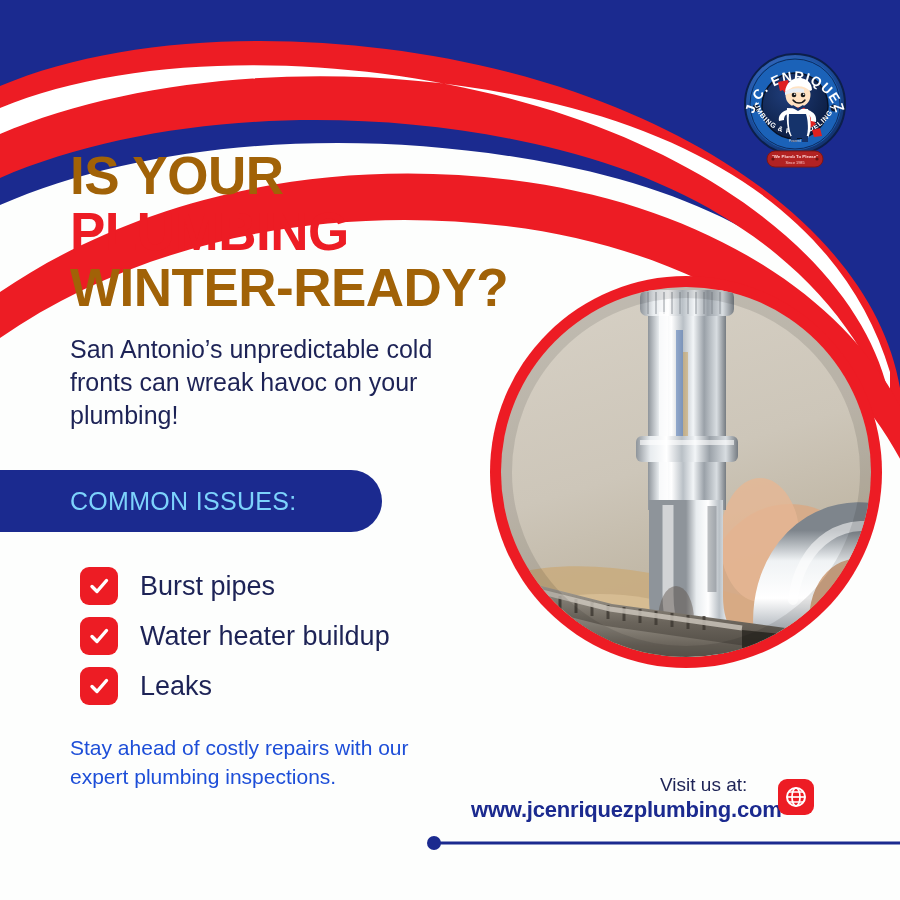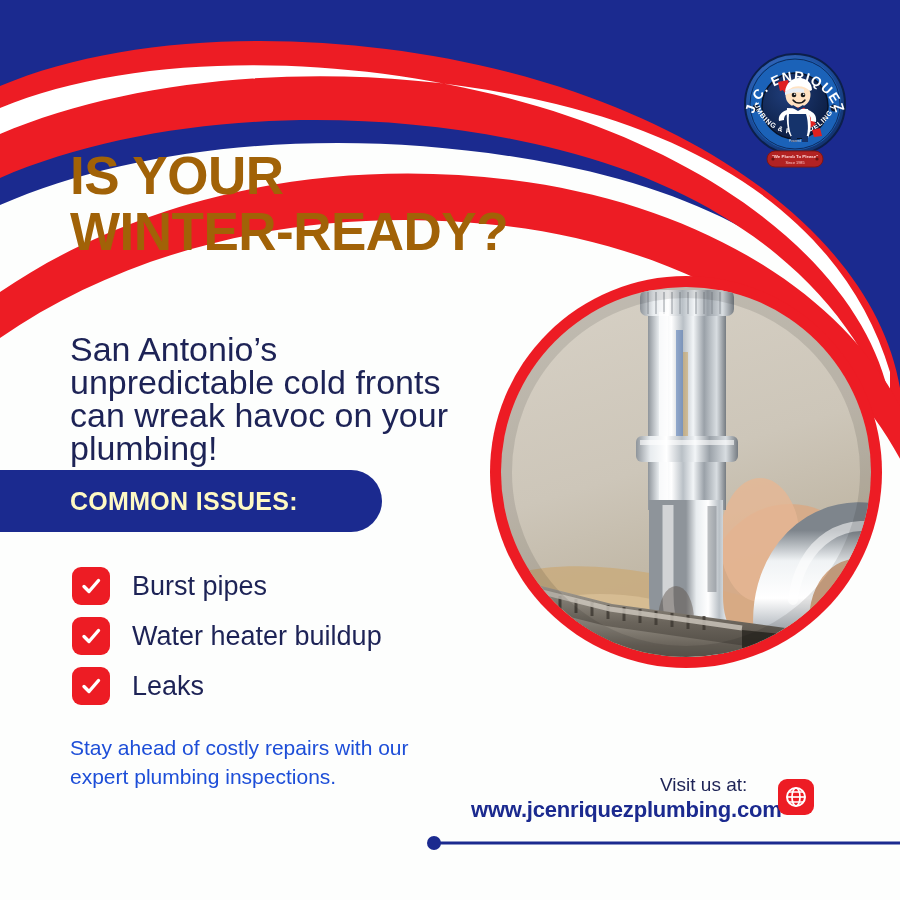--- a/index.html
+++ b/index.html
@@ -26,37 +26,37 @@
     line-height:56px;
     letter-spacing:-0.5px;
     font-family:"Liberation Sans","DejaVu Sans",sans-serif;
   }
   .ln.navy{color:#a16207;}
   .ln.red{color:#ed1c24;}
 
   
   .subtitle{
     position:absolute;left:70px;top:333px;width:405px;
-    font-size:34px;line-height:33px;color:#1d2356;font-weight:400;
+    font-size:25px;line-height:33px;color:#1d2356;font-weight:400;
   }
 
   
   .pill{
     position:absolute;left:-30px;top:470px;width:412px;height:62px;
     background:#1b2a8f;border-radius:0 34px 34px 0;
     display:flex;align-items:center;
   }
   .pill-label{
-    color:#fef9c3;font-size:25px;font-weight:700;letter-spacing:.3px;
+    color:#7dd3fc;font-size:25px;font-weight:400;letter-spacing:.3px;
     margin-left:100px;
     text-align:center;
   }
 
   
-  .checklist{position:absolute;left:72px;top:561px;}
+  .checklist{position:absolute;left:80px;top:561px;}
   .check-row{display:flex;align-items:center;height:50px;margin-bottom:0px;}
   .check-row + .check-row{margin-top:0px;}
   .cbox{
     width:38px;height:38px;border-radius:9px;background:#ed1c24;
     display:flex;align-items:center;justify-content:center;flex:none;
   }
   .cbox svg{display:block;}
   .citem{
     margin-left:22px;font-size:27px;color:#1d2356;font-weight:400;line-height:30px;
   }
@@ -306,20 +306,21 @@
       <rect x="27" y="99" width="56" height="16" rx="8" fill="#b22222" stroke="#7d1616" stroke-width="1"></rect>
       <circle cx="33" cy="107" r="1.6" fill="#6d1212"></circle>
       <circle cx="77" cy="107" r="1.6" fill="#6d1212"></circle>
       <text x="55" y="106" font-size="4.4" fill="#ffd9d9" text-anchor="middle" font-weight="700" font-family="'Liberation Sans',sans-serif">"We Plumb To Please"</text>
       <text x="55" y="112" font-size="3.8" fill="#ffc9c9" text-anchor="middle" font-family="'Liberation Sans',sans-serif">Since 1985</text>
     </g>
   </svg>
 
   <div class="headline">
     <span class="ln navy">IS YOUR</span>
+    <span class="ln red">PLUMBING</span>
     <span class="ln navy">WINTER-READY?</span>
   </div>
 
   <div class="subtitle">San Antonio’s unpredictable cold fronts can wreak havoc on your plumbing!</div>
 
   <div class="pill">
     <span class="pill-label">COMMON ISSUES:</span>
   </div>
 
   <div class="checklist">

